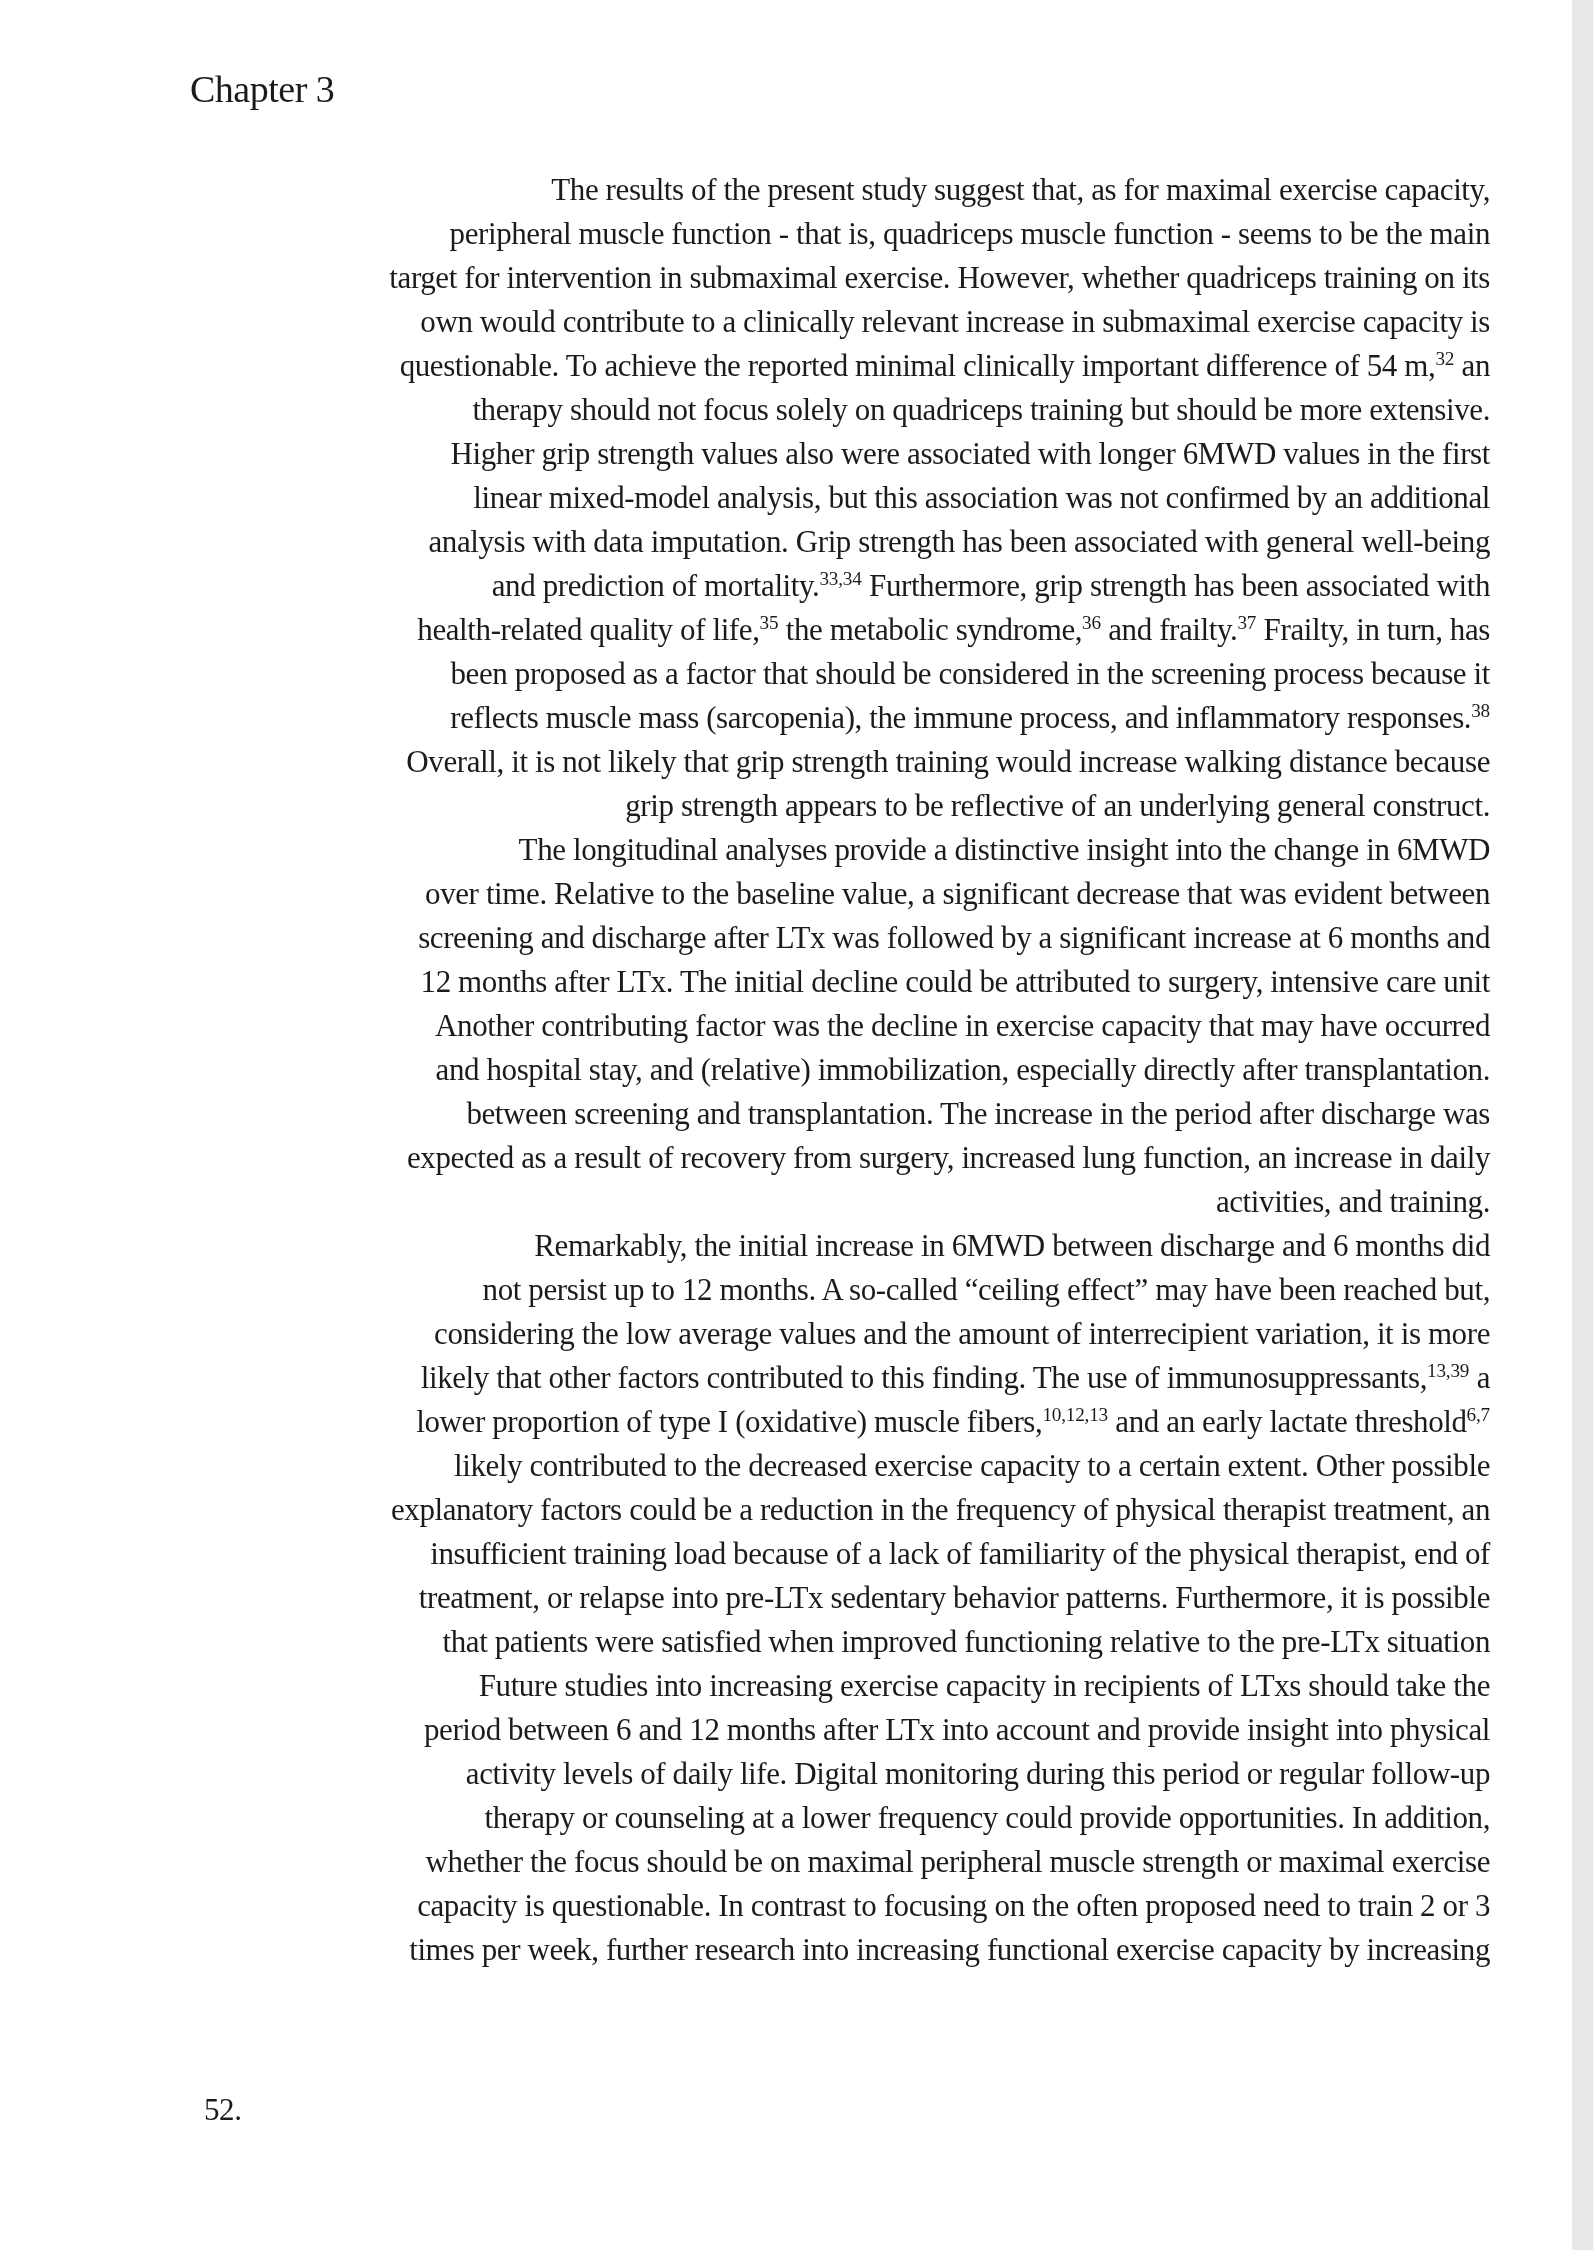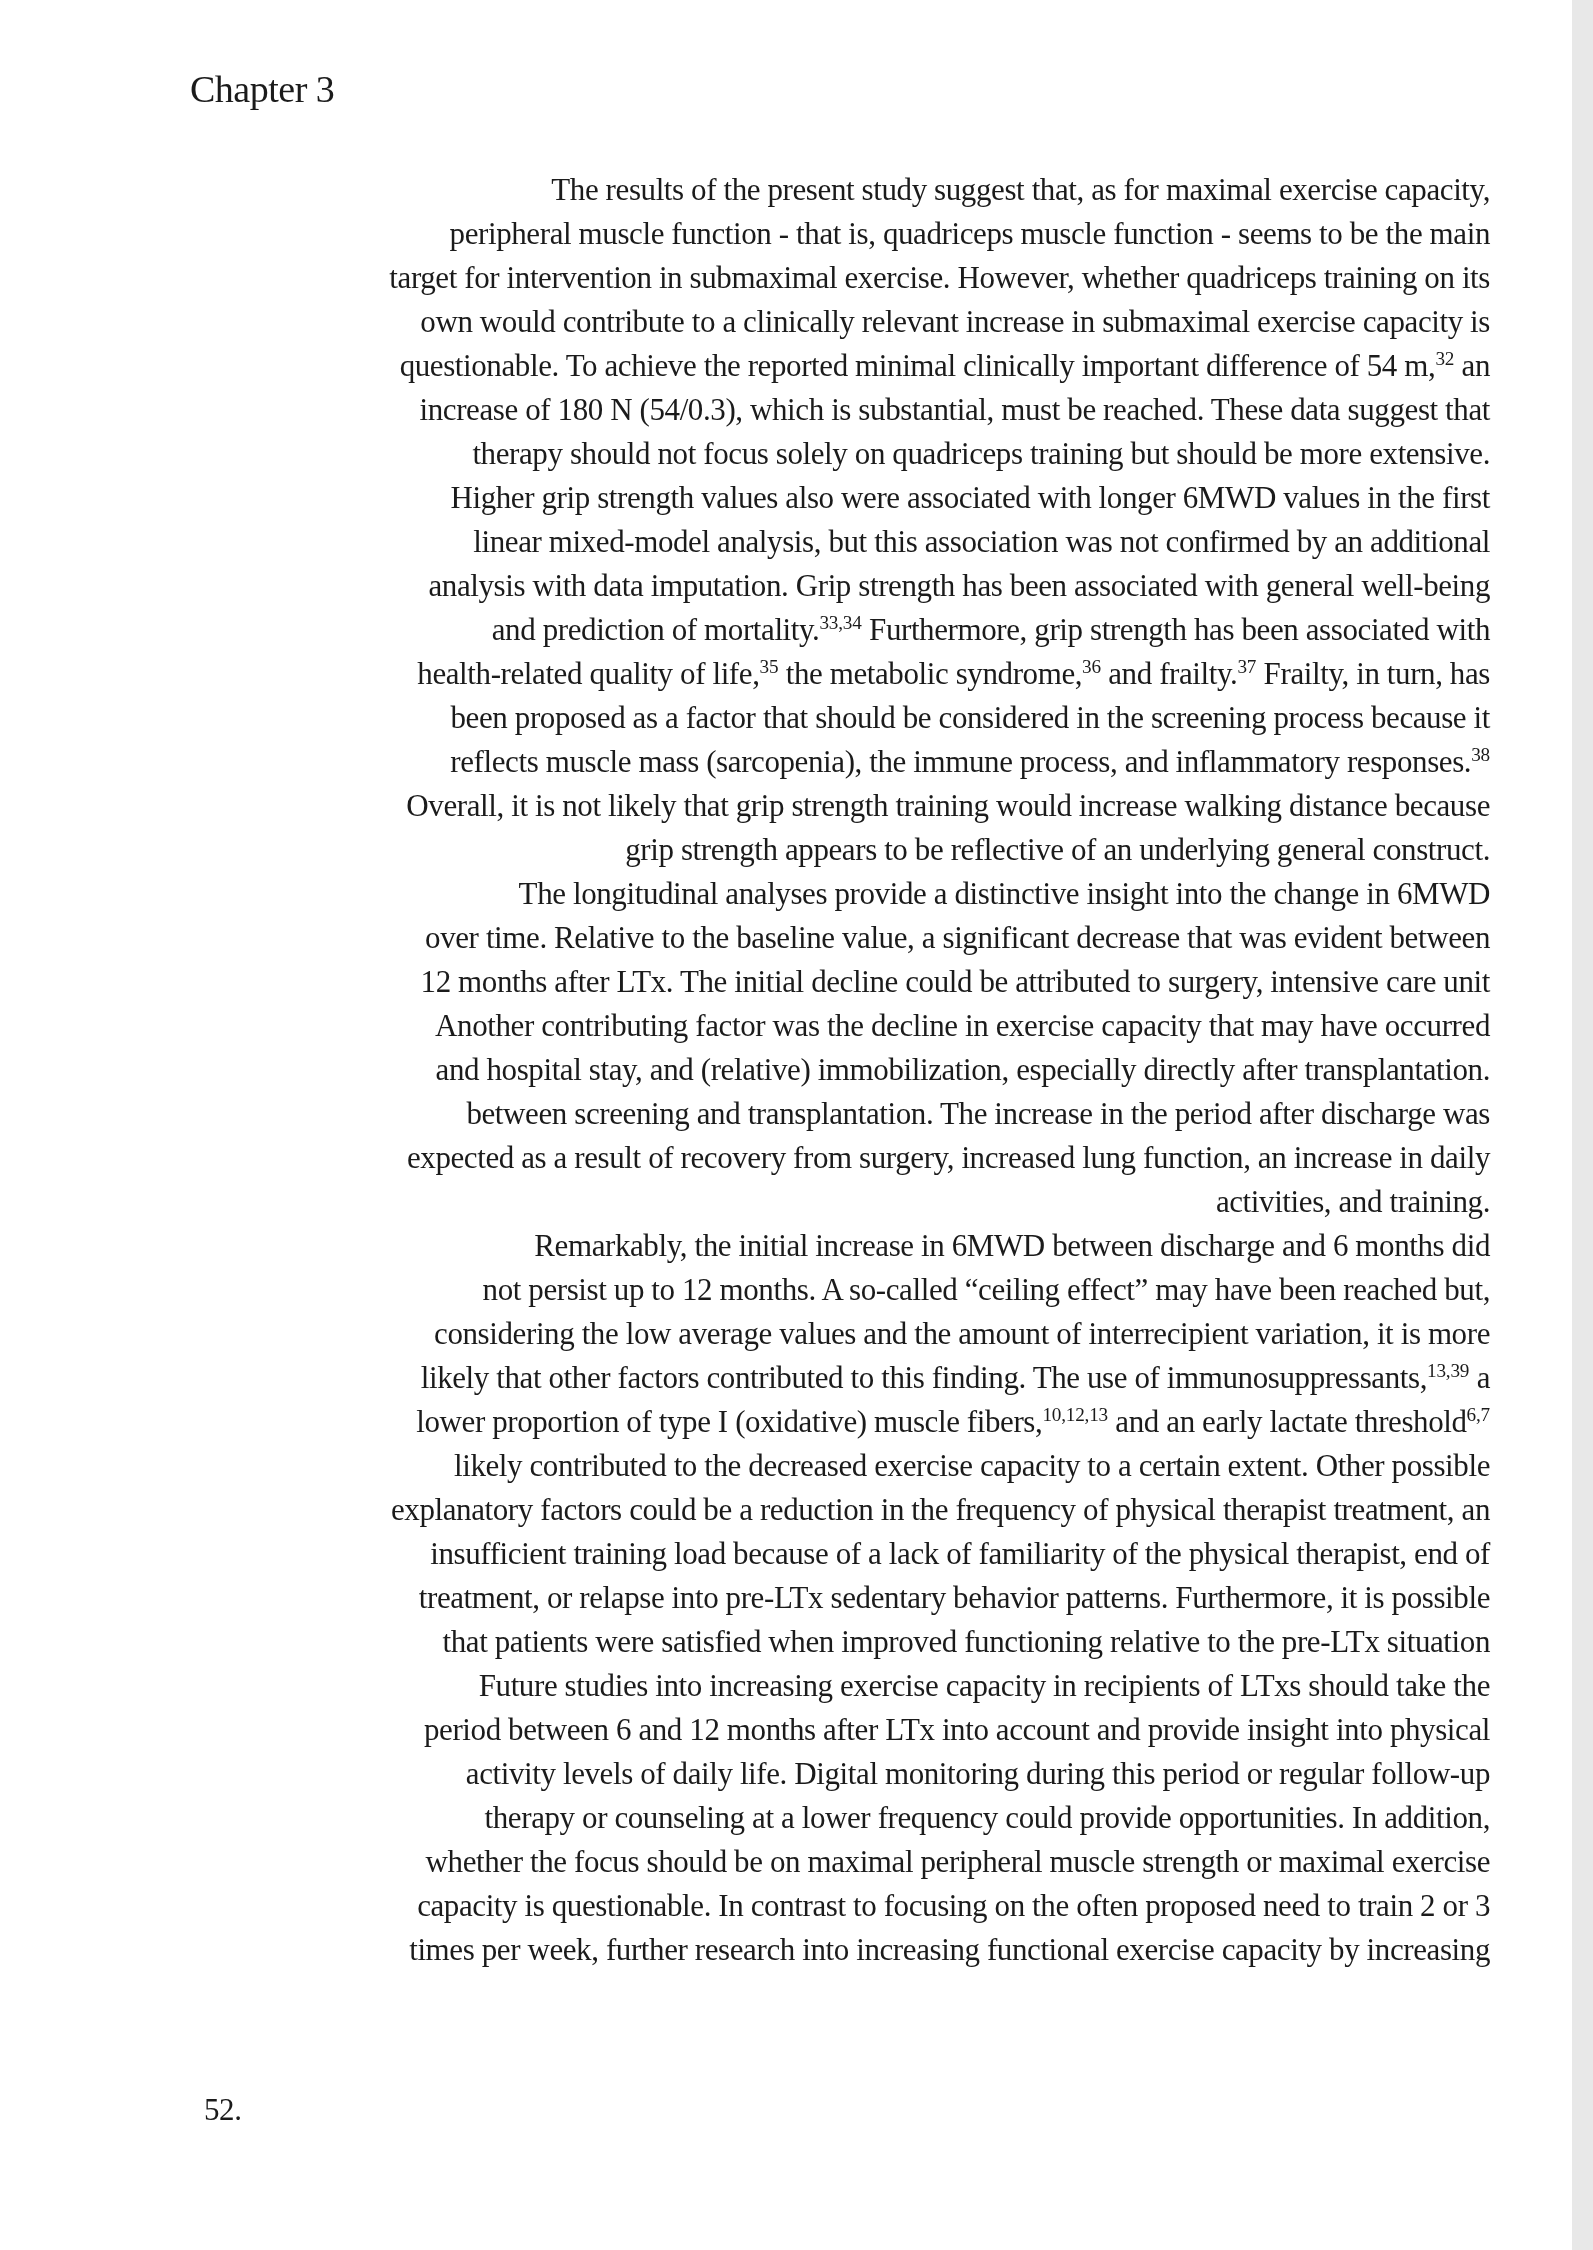--- a/index.html
+++ b/index.html
@@ -55,33 +55,33 @@
 
 <div class="page">
   <div class="chapter-header">Chapter 3</div>
 
   <div class="body-text">
       <div class="line indent">The results of the present study suggest that, as for maximal exercise capacity,</div>
       <div class="line">peripheral muscle function - that is, quadriceps muscle function - seems to be the main</div>
       <div class="line">target for intervention in submaximal exercise. However, whether quadriceps training on its</div>
       <div class="line">own would contribute to a clinically relevant increase in submaximal exercise capacity is</div>
       <div class="line">questionable. To achieve the reported minimal clinically important difference of 54 m,<sup>32</sup> an</div>
-      <div class="line">increase of 180 N (54/0.3), which is substantial, must be reached. These data suggest that</div>
       <div class="line">therapy should not focus solely on quadriceps training but should be more extensive.</div>
       <div class="line">Higher grip strength values also were associated with longer 6MWD values in the first</div>
       <div class="line">linear mixed-model analysis, but this association was not confirmed by an additional</div>
       <div class="line">analysis with data imputation. Grip strength has been associated with general well-being</div>
       <div class="line">and prediction of mortality.<sup>33,34</sup> Furthermore, grip strength has been associated with</div>
       <div class="line">health-related quality of life,<sup>35</sup> the metabolic syndrome,<sup>36</sup> and frailty.<sup>37</sup> Frailty, in turn, has</div>
       <div class="line">been proposed as a factor that should be considered in the screening process because it</div>
       <div class="line">reflects muscle mass (sarcopenia), the immune process, and inflammatory responses.<sup>38</sup></div>
       <div class="line">Overall, it is not likely that grip strength training would increase walking distance because</div>
       <div class="line">grip strength appears to be reflective of an underlying general construct.</div>
       <div class="line indent">The longitudinal analyses provide a distinctive insight into the change in 6MWD</div>
       <div class="line">over time. Relative to the baseline value, a significant decrease that was evident between</div>
+      <div class="line">screening and discharge after LTx was followed by a significant increase at 6 months and</div>
       <div class="line">12 months after LTx. The initial decline could be attributed to surgery, intensive care unit</div>
       <div class="line">Another contributing factor was the decline in exercise capacity that may have occurred</div>
       <div class="line">and hospital stay, and (relative) immobilization, especially directly after transplantation.</div>
       <div class="line">between screening and transplantation. The increase in the period after discharge was</div>
       <div class="line">expected as a result of recovery from surgery, increased lung function, an increase in daily</div>
       <div class="line">activities, and training.</div>
       <div class="line indent">Remarkably, the initial increase in 6MWD between discharge and 6 months did</div>
       <div class="line">not persist up to 12 months. A so-called “ceiling effect” may have been reached but,</div>
       <div class="line">considering the low average values and the amount of interrecipient variation, it is more</div>
       <div class="line">likely that other factors contributed to this finding. The use of immunosuppressants,<sup>13,39</sup> a</div>

